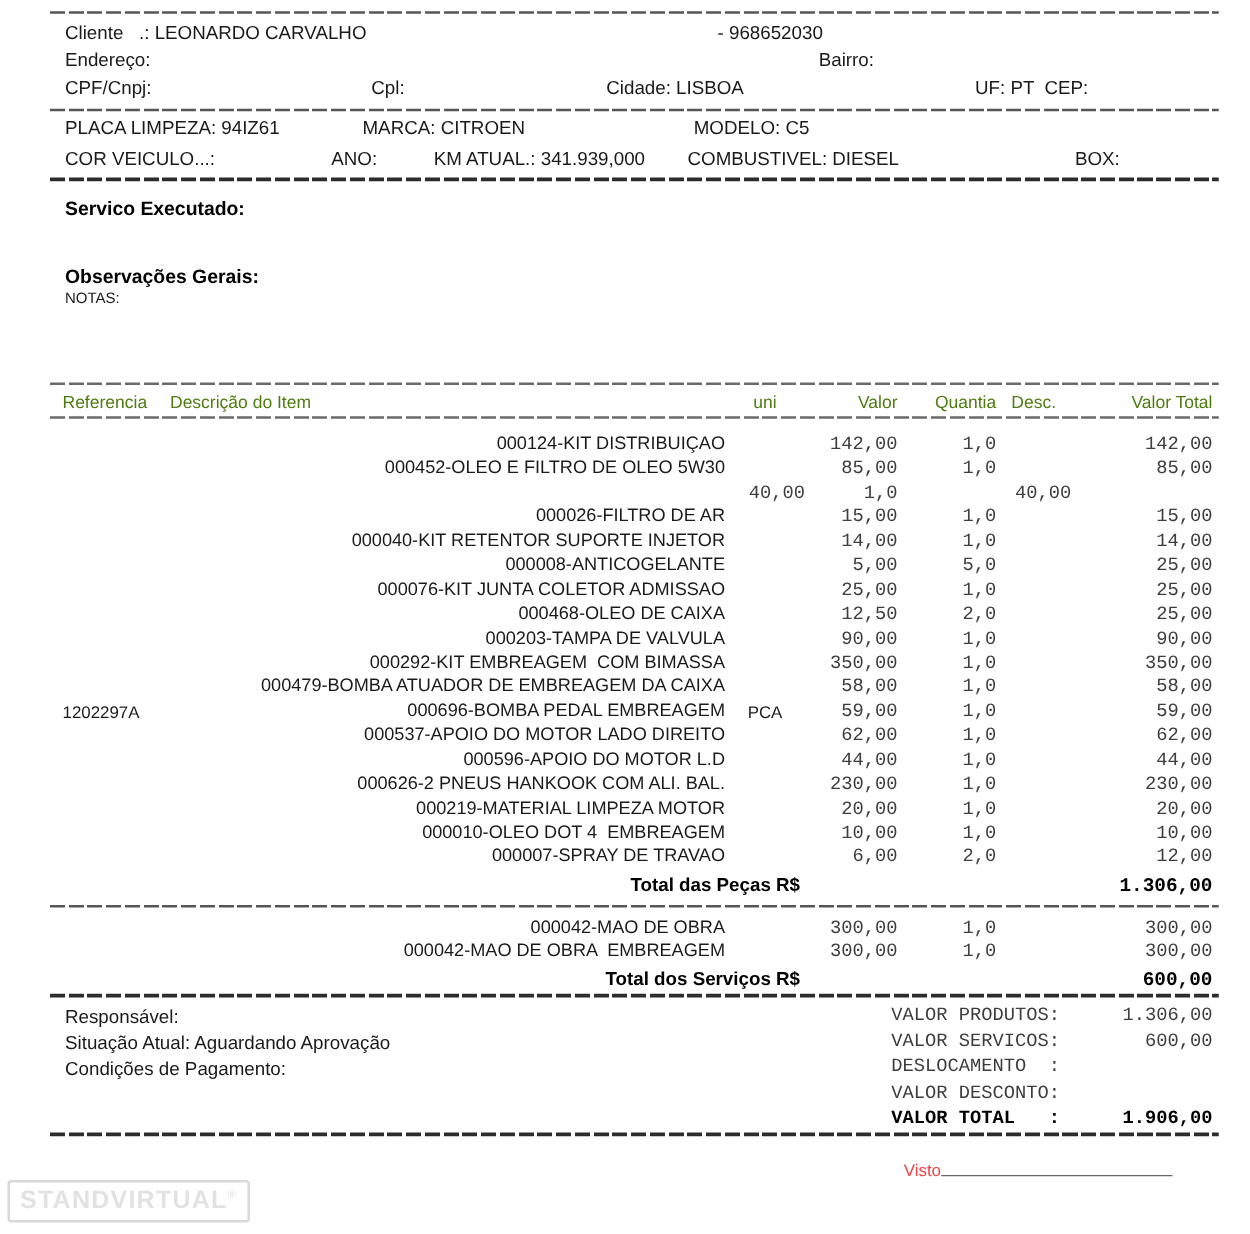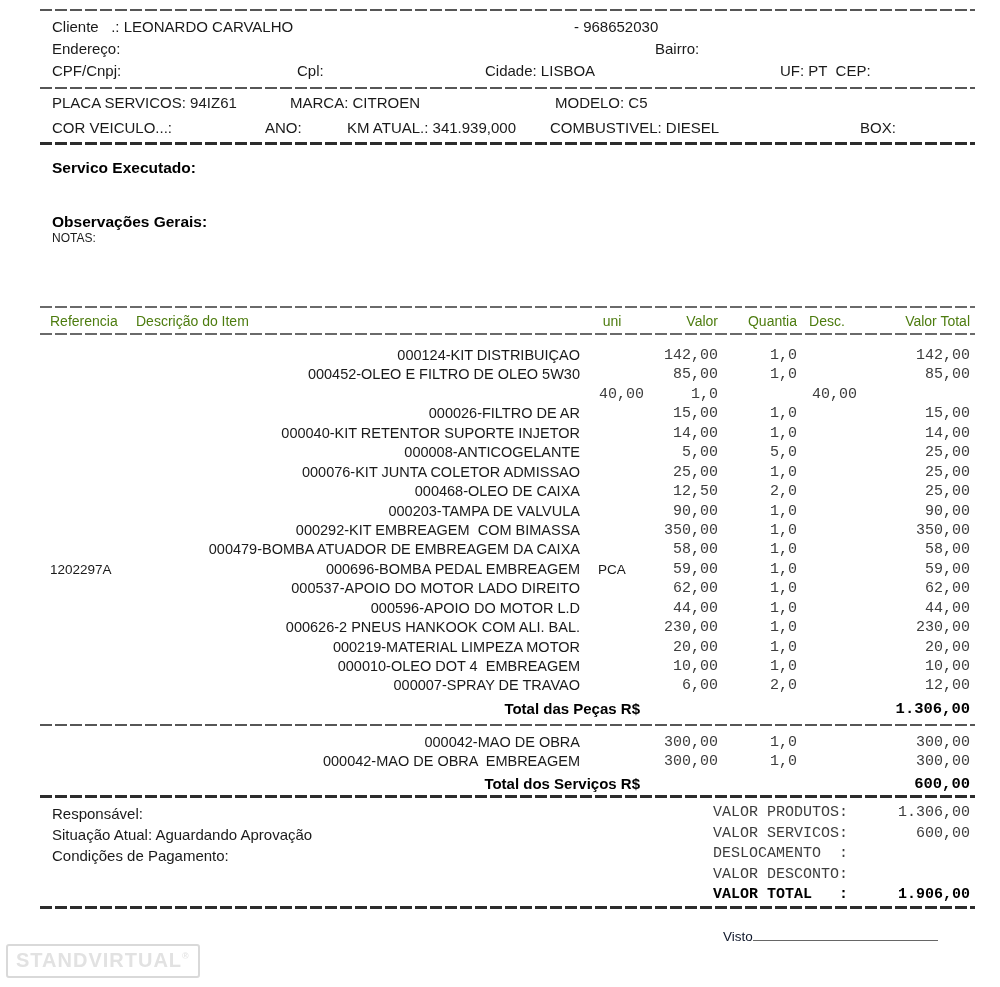--- a/index.html
+++ b/index.html
@@ -46,21 +46,21 @@
   .total-label{width:590px;text-align:right;font-weight:bold;font-size:15px;color:#000;}
   .total-value{flex:1;text-align:right;font-family:"Liberation Mono","DejaVu Sans Mono",monospace;font-weight:bold;font-size:15.5px;color:#000;white-space:pre;}
 
   
   .ftotals{position:absolute;left:713px;top:803px;width:257px;}
   .ftotal-line{display:flex;height:20.5px;line-height:20.5px;font-family:"Liberation Mono","DejaVu Sans Mono",monospace;font-size:15px;color:#3d3d3d;align-items:flex-end;}
   .ftotal-line .lbl{white-space:pre;}
   .ftotal-line .val{flex:1;text-align:right;white-space:pre;}
   .ftotal-line.bold,.ftotal-line.bold .lbl,.ftotal-line.bold .val{font-weight:bold;color:#000;}
 
-  .visto-line{position:absolute;top:926px;left:723px;height:20px;line-height:20px;font-size:13.5px;color:#0f172a;}
+  .visto-line{position:absolute;top:926px;left:723px;height:20px;line-height:20px;font-size:13.5px;color:#ef4444;}
   .visto-underline{display:inline-block;width:185px;border-bottom:1.5px solid #666;height:14px;}
 
   .watermark{
     position:absolute;left:6px;top:944px;
     border:2px solid #d9d9d9;border-radius:3px;
     padding:3px 8px 4px 8px;
     color:#e2e2e2;font-weight:800;font-size:20px;letter-spacing:1px;
     font-family:"Liberation Sans",sans-serif;
   }
   .watermark sup{font-size:9px;color:#e6e6e6;}
@@ -83,21 +83,21 @@
   <div class="row" style="top:60px">
     <span class="f" style="left:52px">CPF/Cnpj:</span>
     <span class="f" style="left:297px">Cpl:</span>
     <span class="f" style="left:485px">Cidade: LISBOA</span>
     <span class="f" style="left:780px">UF: PT  CEP:</span>
   </div>
 
   <div class="hr" style="top:87px"></div>
 
   <div class="row" style="top:92px">
-    <span class="f" style="left:52px">PLACA SERVICOS: 94IZ61</span>
+    <span class="f" style="left:52px">PLACA LIMPEZA: 94IZ61</span>
     <span class="f" style="left:290px">MARCA: CITROEN</span>
     <span class="f" style="left:555px">MODELO: C5</span>
   </div>
   <div class="row" style="top:117px">
     <span class="f" style="left:52px">COR VEICULO...:</span>
     <span class="f" style="left:265px">ANO:</span>
     <span class="f" style="left:347px">KM ATUAL.: 341.939,000</span>
     <span class="f" style="left:550px">COMBUSTIVEL: DIESEL</span>
     <span class="f" style="left:860px">BOX:</span>
   </div>

